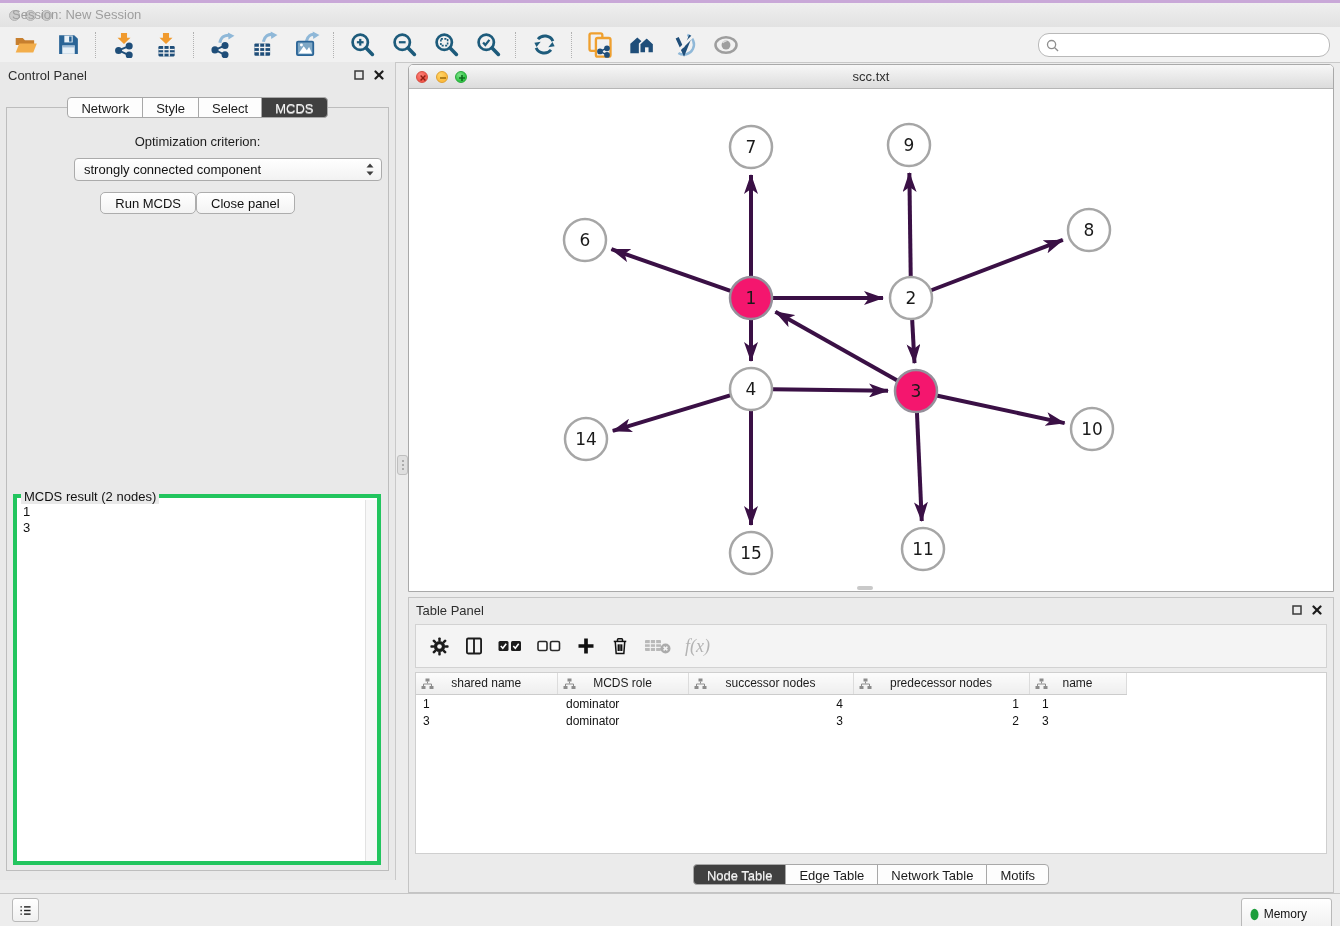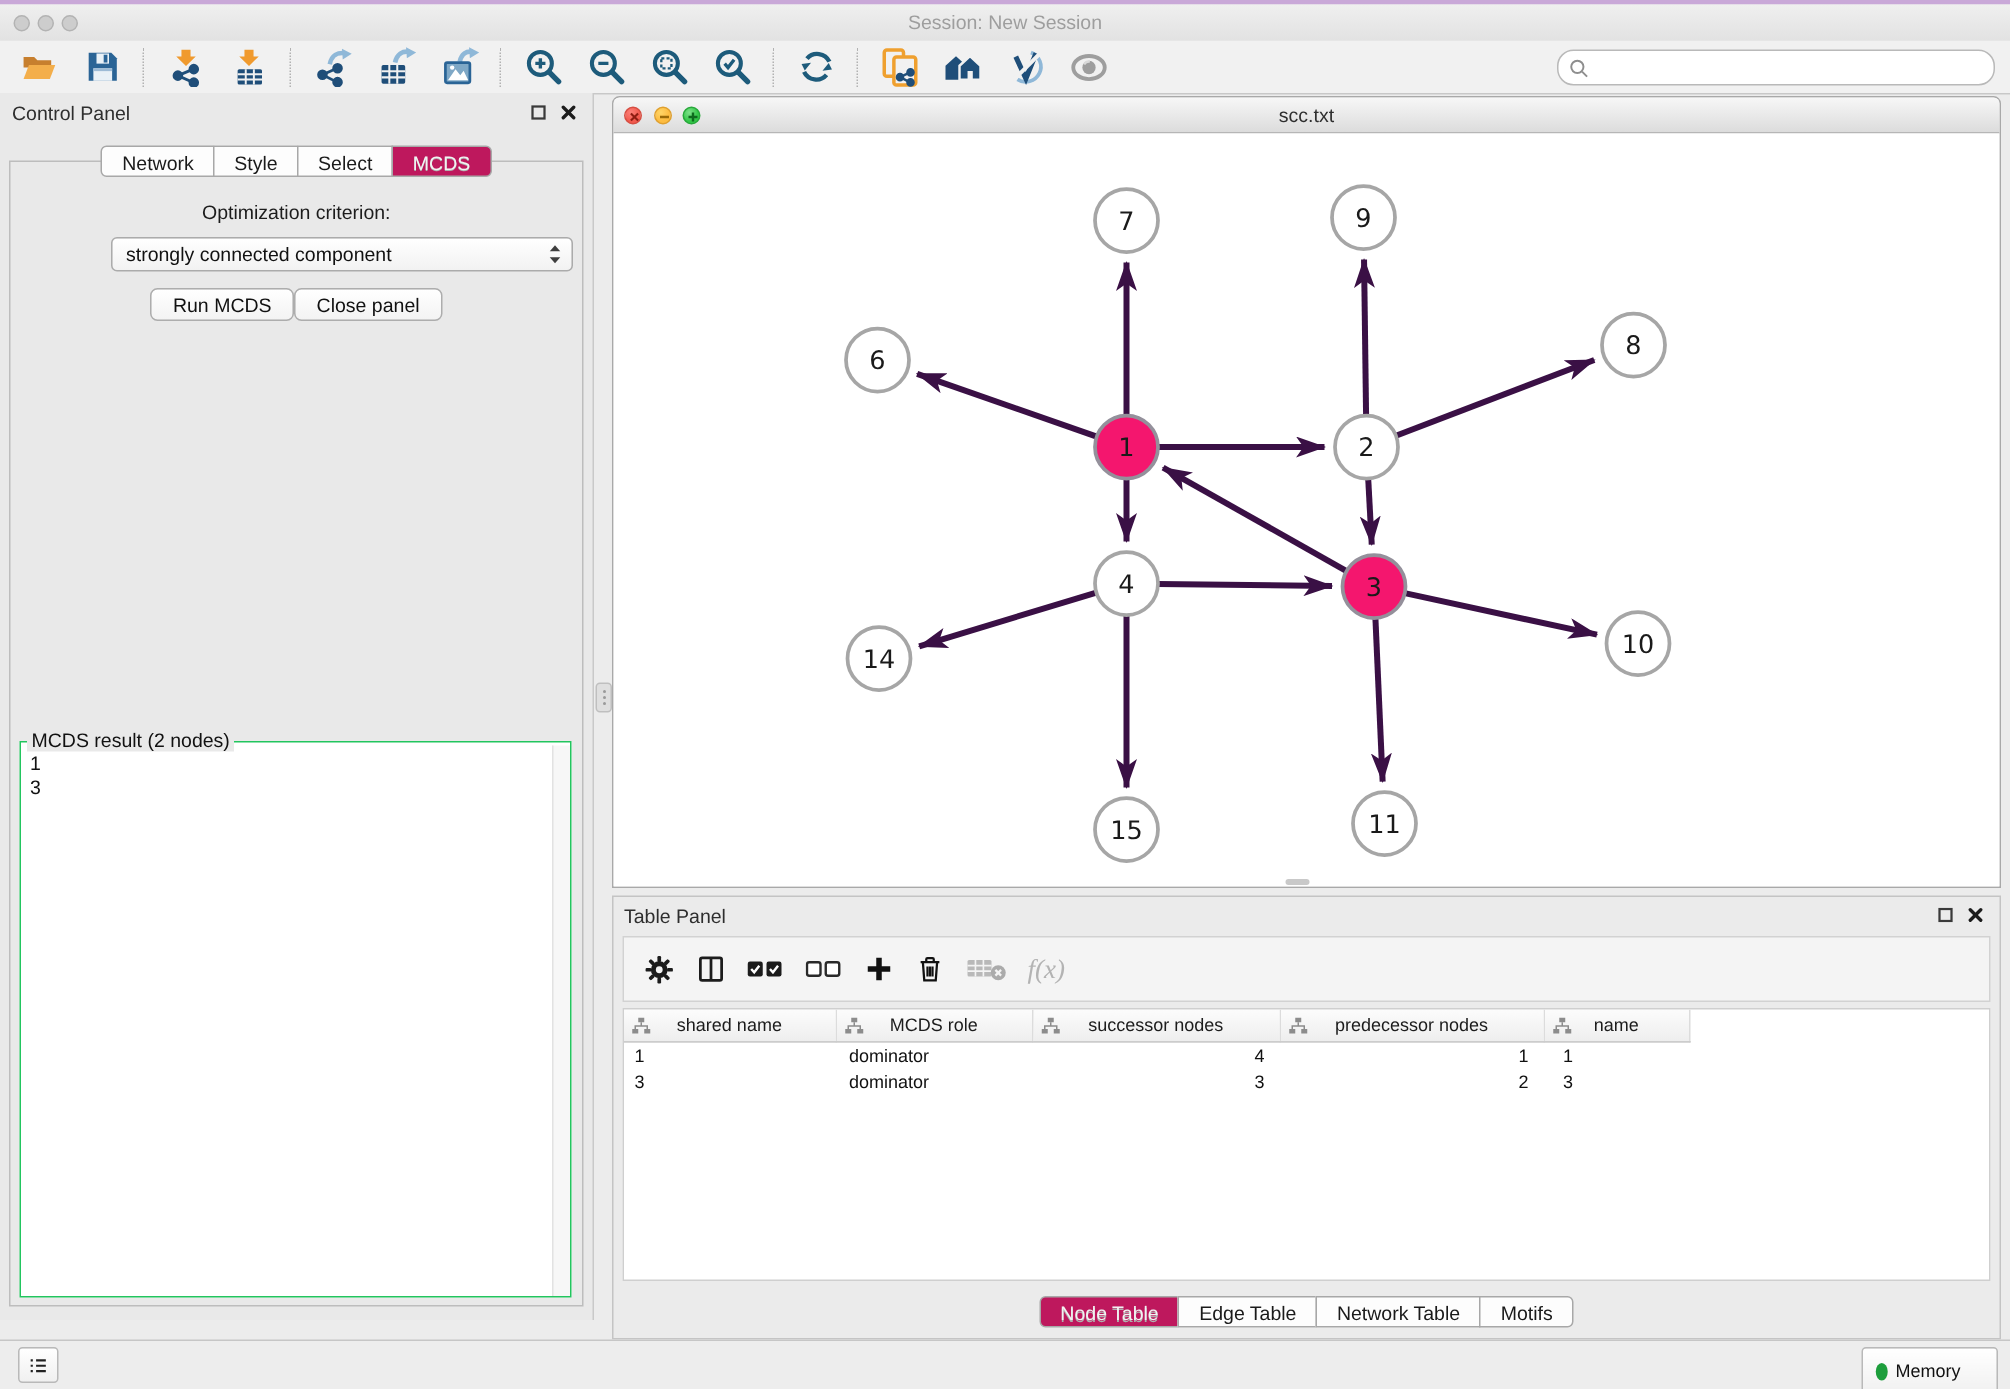--- a/index.html
+++ b/index.html
@@ -6,22 +6,22 @@
   .window{position:relative;width:1340px;height:926px;background:#ECECEC;
     font-family:"Liberation Sans",sans-serif;overflow:hidden;color:#222;}
   .mac-top-strip{position:absolute;left:0;top:0;width:100%;height:3px;background:#C9A8D8;}
 
   
   .titlebar{position:absolute;left:0;top:3px;width:100%;height:24px;
     background:linear-gradient(#EFEFEF,#E2E2E2);border-bottom:1px solid #CFCFCF;}
   .traffic{position:absolute;top:7px;width:11px;height:11px;border-radius:50%;
     background:#CDCDCD;border:1px solid #B3B3B3;box-sizing:border-box;}
   .t1{left:9px}.t2{left:25px}.t3{left:41px}
-  .win-title{position:absolute;left:0;right:0;top:4px;text-align:center;
-    font-size:13px;color:#9E9E9E;}
+  .win-title{position:absolute;left:0;right:0;top:4px;
+    font-size:13px;color:#9E9E9E;padding-left:12px;}
 
   
   .toolbar{position:absolute;left:0;top:27px;width:100%;height:35px;
     background:#F1F1F1;border-bottom:1px solid #C8C8C8;display:flex;align-items:center;}
   .tb{width:36px;height:30px;border:none;background:transparent;padding:0;margin:0 3px;
     display:flex;align-items:center;justify-content:center;cursor:pointer;}
   .tb svg{display:block;}
   .tb-sep{width:1px;height:26px;margin:0 6px;border-left:1px dotted #B2B2B2;}
   .first-group{margin-left:8px;}
   .search-wrap{position:absolute;right:10px;top:6px;width:290px;height:22px;
@@ -38,35 +38,35 @@
   .head-btn{position:absolute;top:6px;width:16px;height:14px;border:none;background:transparent;
     padding:0;cursor:pointer;display:flex;align-items:center;justify-content:center;}
   .cp-float{right:28px}.cp-close{right:8px}
 
   .seg-tabs{position:absolute;left:0;right:0;display:flex;justify-content:center;z-index:3;}
   .cp-tabs{top:35px;}
   .seg-tab{height:21px;line-height:21px;padding:0 13px;background:#FDFDFD;border:1px solid #A8A8A8;
     margin-left:-1px;font-size:13px;color:#1A1A1A;cursor:pointer;box-sizing:border-box;}
   .seg-tab:first-child{border-radius:4px 0 0 4px;margin-left:0;}
   .seg-tab:last-child{border-radius:0 4px 4px 0;}
-  .seg-tab.selected{background:#be185d;color:#F2F2F2;text-shadow:0 1px 0 #AFAFAF;}
+  .seg-tab.selected{background:#404040;color:#F2F2F2;text-shadow:0 1px 0 #AFAFAF;}
 
   .panel-box{position:absolute;left:6px;right:6px;top:45px;bottom:9px;
     border:1px solid #BDBDBD;background:#E9E9E9;}
   .opt-label{position:absolute;left:0;right:0;top:26px;text-align:center;font-size:13px;color:#1C1C1C;}
   .mac-select{position:absolute;left:39px;top:50px;width:308px;height:23px;background:linear-gradient(#FFF,#F2F2F2);
     border:1px solid #ABABAB;border-radius:4px;box-sizing:border-box;display:flex;align-items:center;cursor:pointer;margin-left:28px;}
   .mac-select .val{flex:1;font-size:13px;padding-left:9px;color:#111;}
   .mac-select .spin{margin-right:7px;}
   .btn-row{position:absolute;left:0;right:0;top:84px;display:flex;justify-content:center;}
   .mac-btn{height:22px;padding:0 14px;background:linear-gradient(#FFF,#F3F3F3);border:1px solid #ADADAD;
     border-radius:5px;font-size:13px;font-family:"Liberation Sans",sans-serif;color:#111;cursor:pointer;}
 
   .result-box{position:absolute;left:6px;right:7px;top:386px;bottom:5px;
-    border:1px solid #22c55e;background:#FFF;}
+    border:4px solid #22c55e;background:#FFF;}
   .result-legend{position:absolute;left:4px;top:-9px;background:#E9E9E9;padding:0 3px;
     font-size:13px;color:#111;}
   .result-list{position:absolute;left:0;top:2px;right:12px;bottom:0;padding:4px 6px;
     font-size:13px;line-height:16px;color:#111;}
   .result-scroll{position:absolute;right:0;top:2px;bottom:0;width:11px;background:#F7F7F7;
     border-left:1px solid #E2E2E2;}
 
   .splitter-handle{position:absolute;left:397px;top:455px;width:9px;height:18px;background:#DFDFDF;
     border:1px solid #BFBFBF;border-radius:3px;display:flex;flex-direction:column;
     align-items:center;justify-content:center;gap:2px;cursor:col-resize;}

